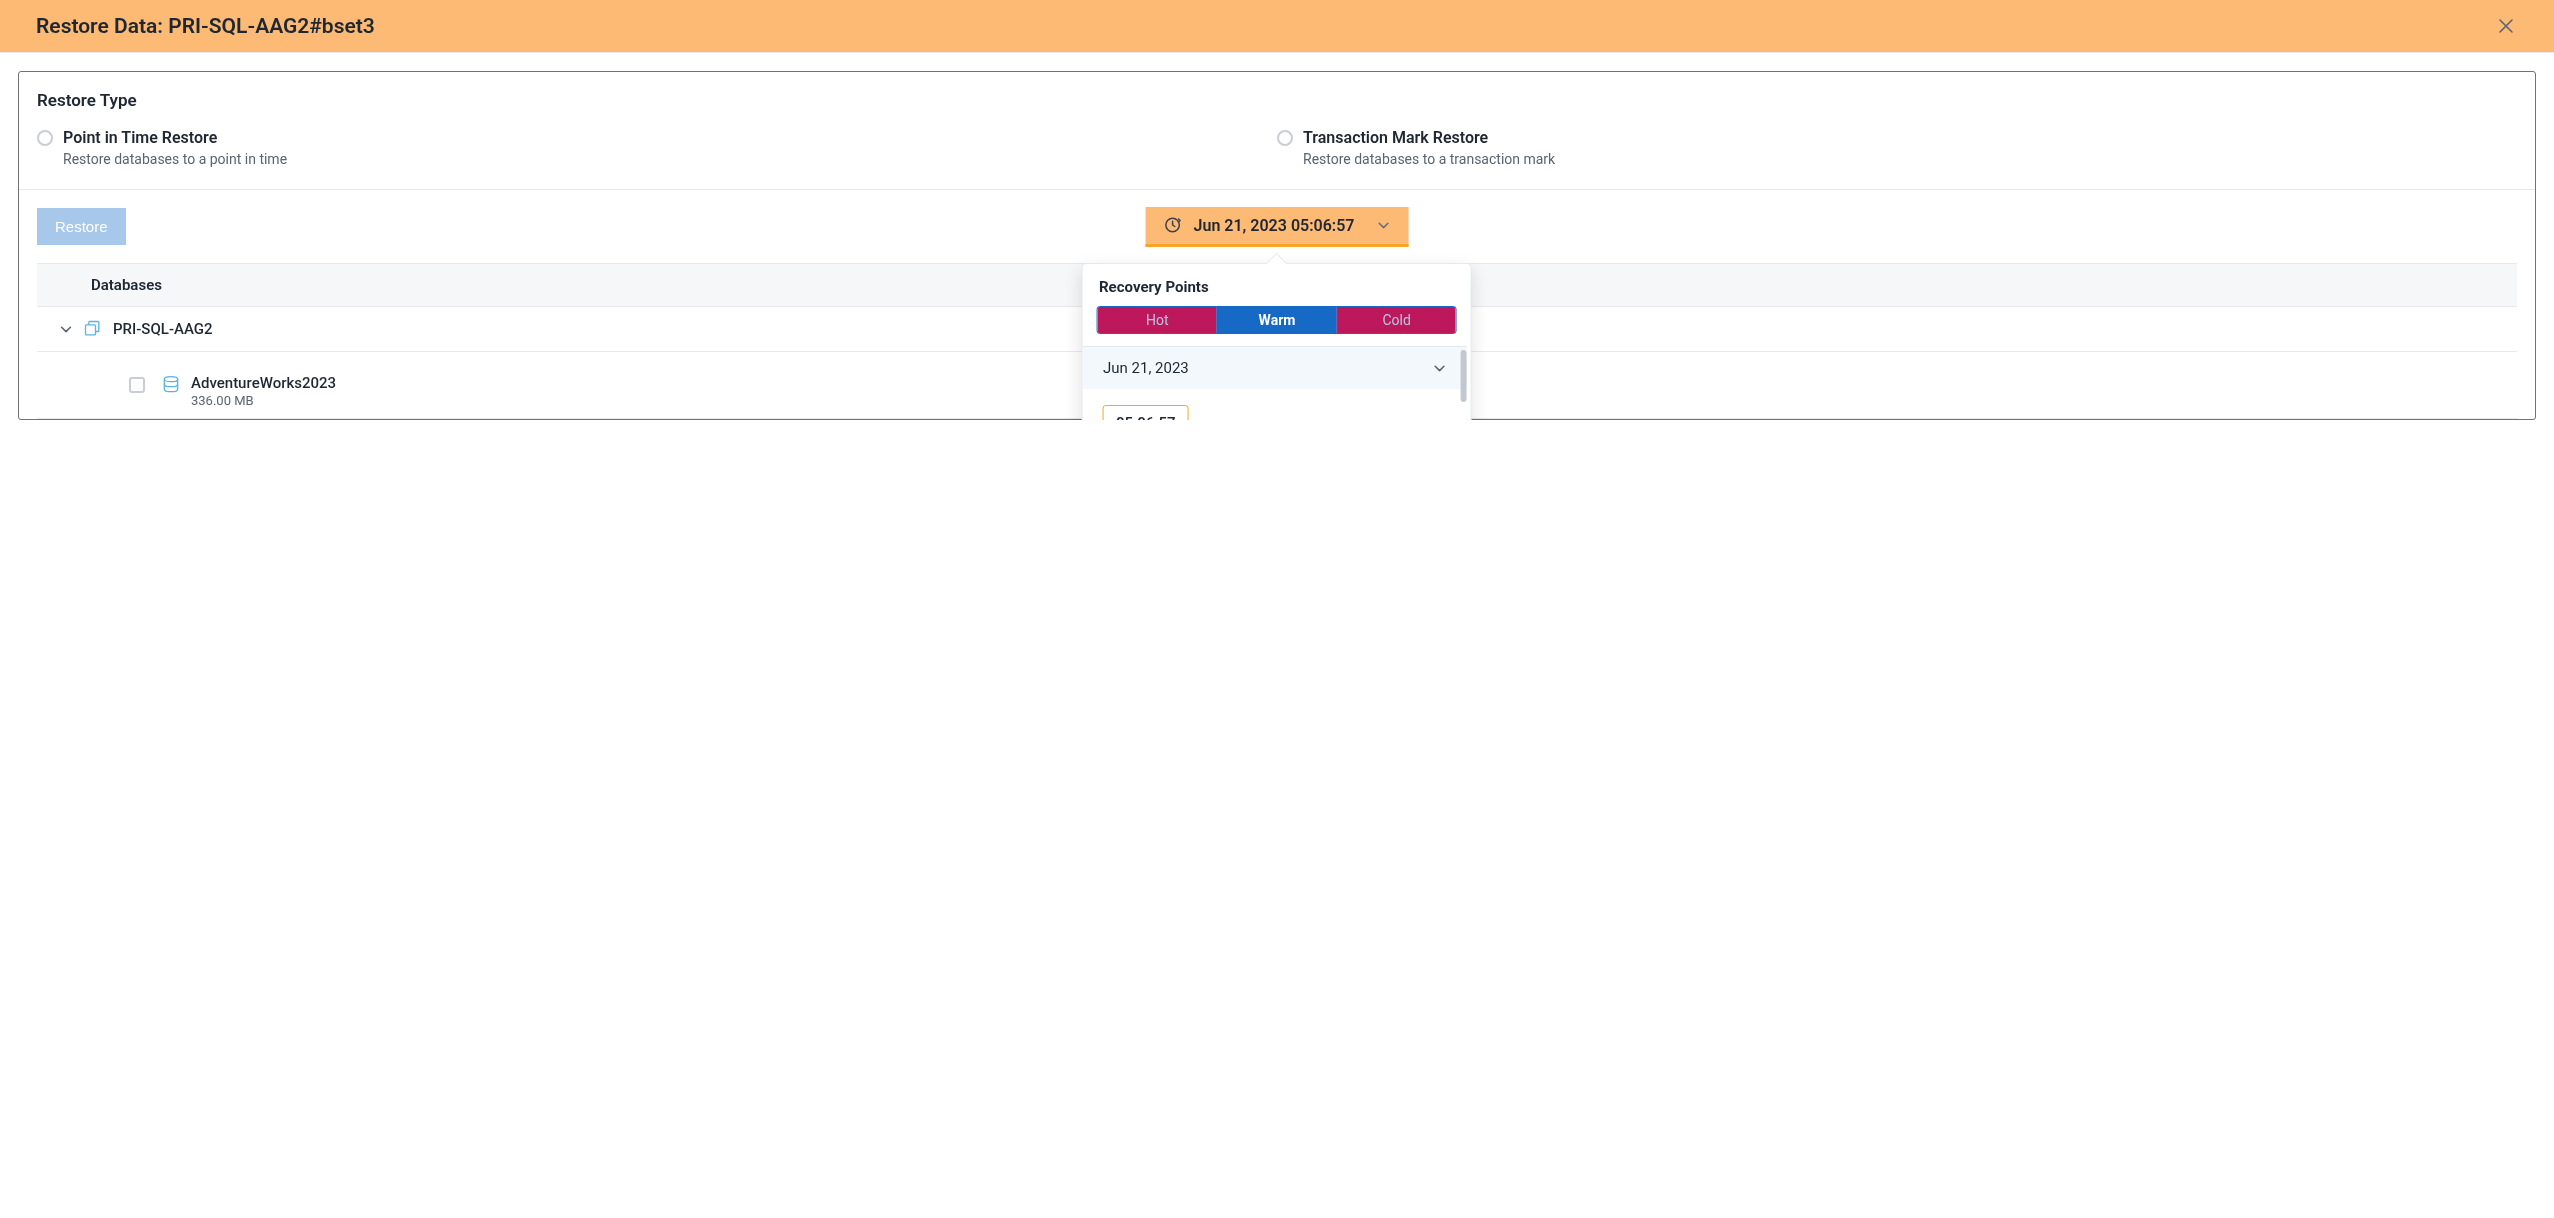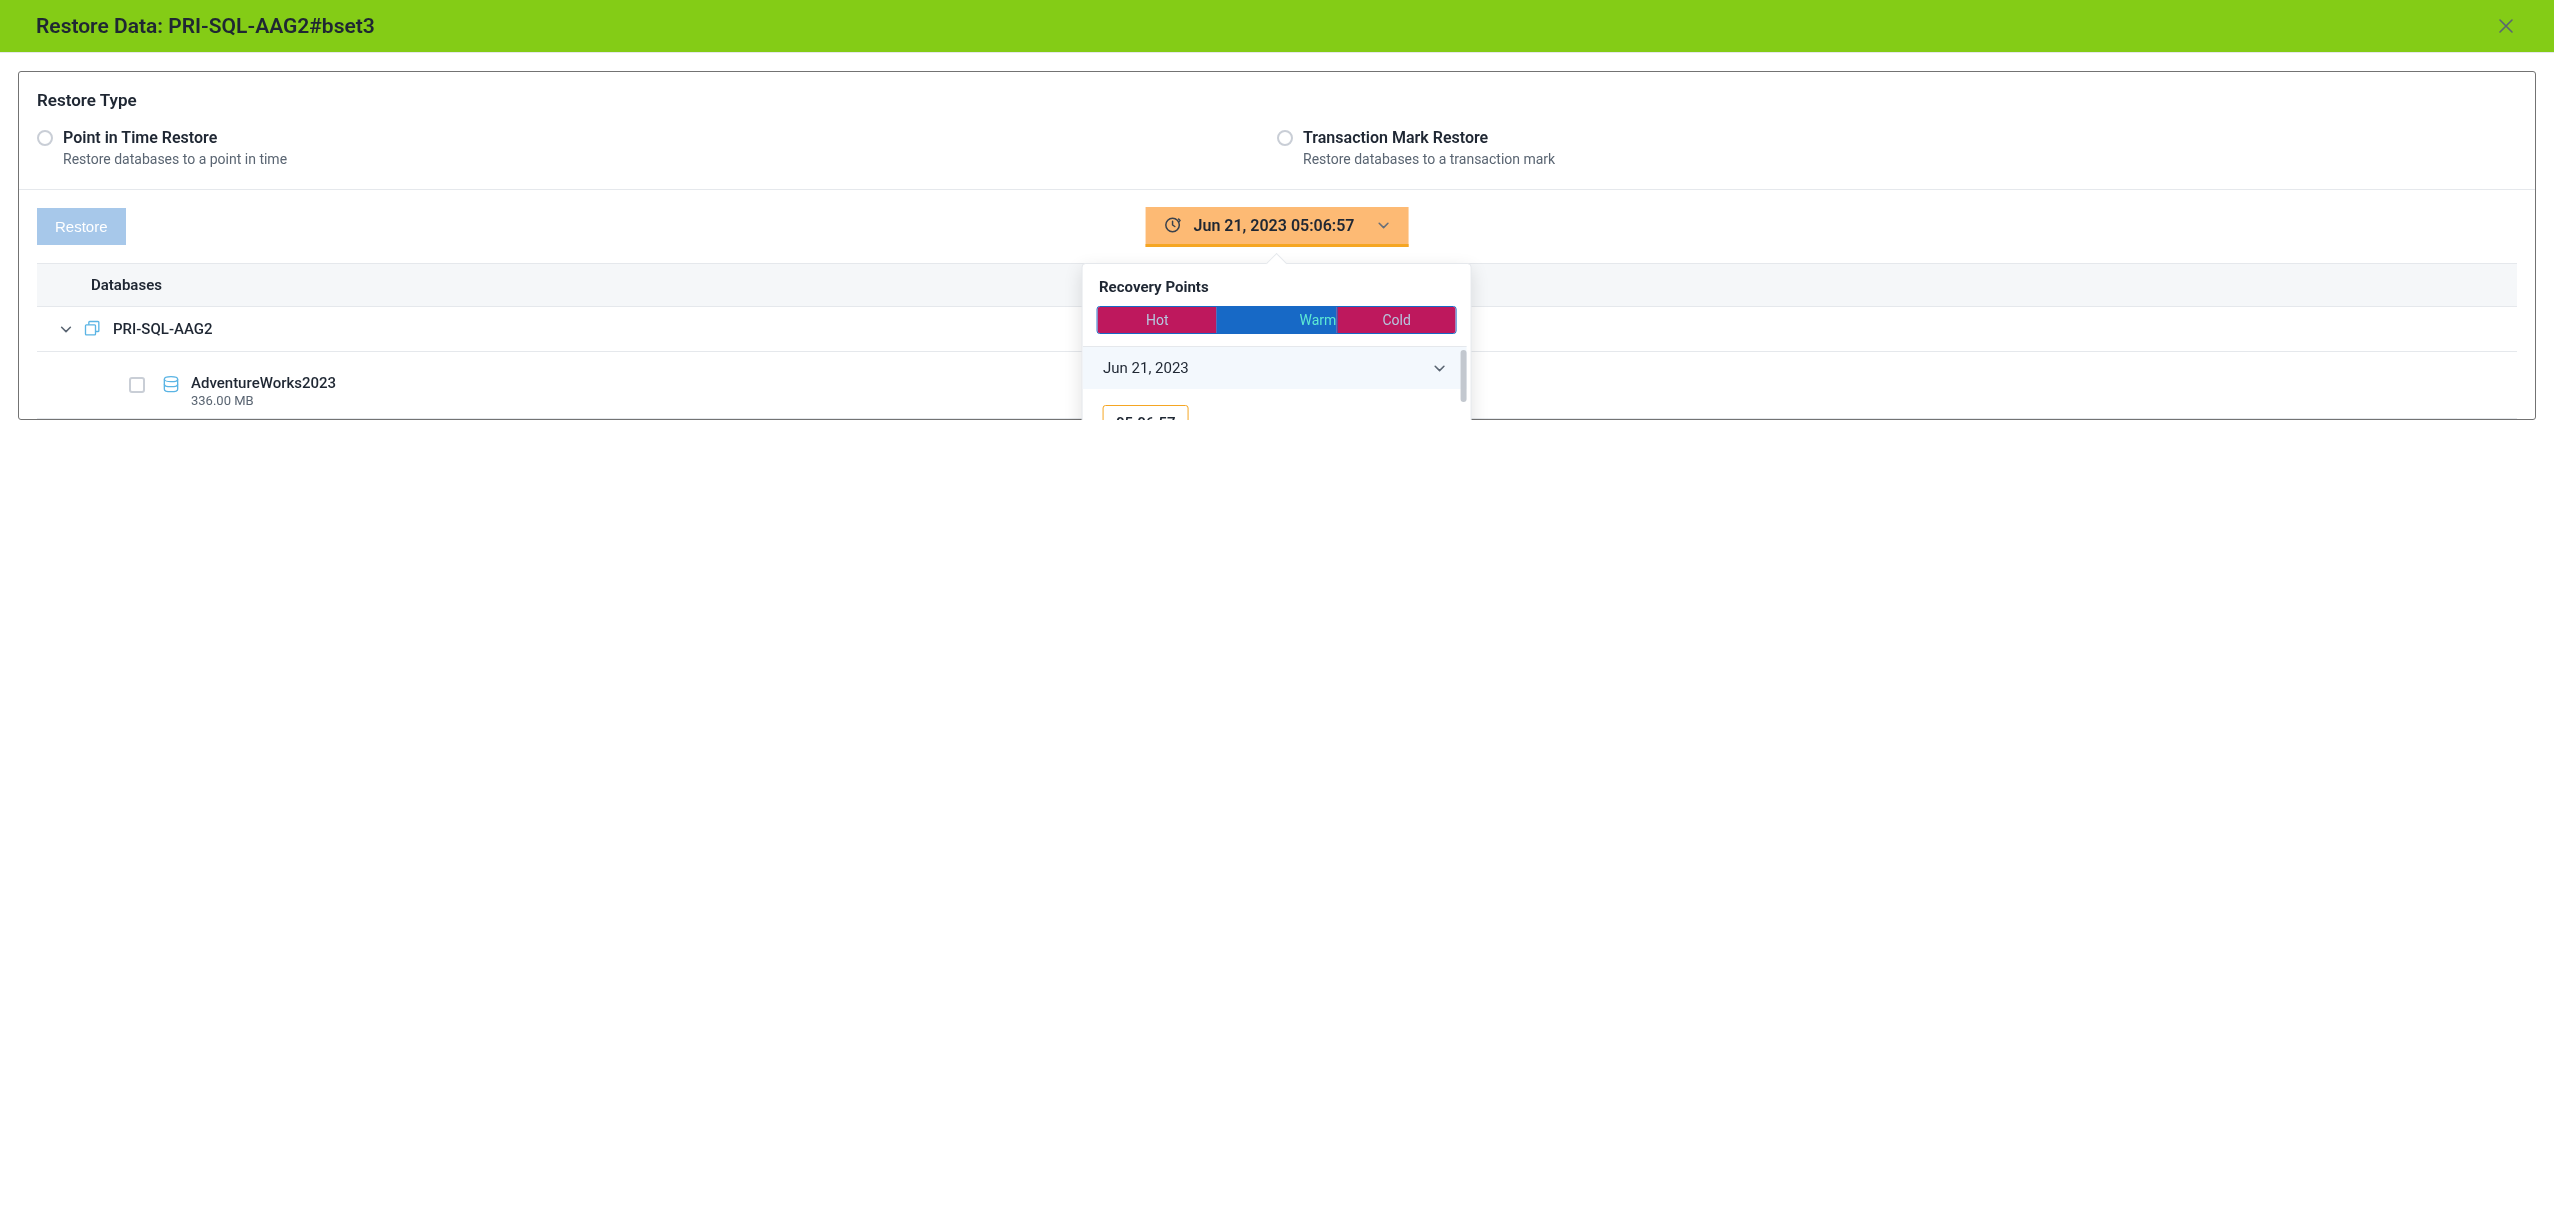--- a/index.html
+++ b/index.html
@@ -8,21 +8,21 @@
     background: #fff;
     color: #1f2733;
     font-size: 14px;
   }
   .header {
     display: flex;
     align-items: center;
     justify-content: space-between;
     padding: 14px 36px;
     border-bottom: 1px solid #e5e8ec;
-    background: #84cc16;
+    background: #fdba74;
   }
   .header h1 {
     font-size: 21px;
     font-weight: 600;
     color: #1f2733;
   }
   .close-btn {
     cursor: pointer;
     font-size: 20px;
     color: #5a6572;
@@ -214,23 +214,22 @@
     flex: 1;
     text-align: center;
     padding: 5px 0;
     font-size: 14px;
     cursor: pointer;
     color: #b6c8df;
     background: #be185d;
   }
   .tier-tab.active {
     background: #1769c6;
-    color: #5eead4;
-    font-weight: 400;
-    text-align: right;
+    color: #ffffff;
+    font-weight: 700;
   }
   .tier-tab + .tier-tab { border-left: 1px solid #1769c6; }
 
   .rp-scroll {
     max-height: 218px;
     overflow: hidden;
     position: relative;
   }
   .rp-scroll-inner { padding-right: 4px; }
   .fake-scrollbar {

